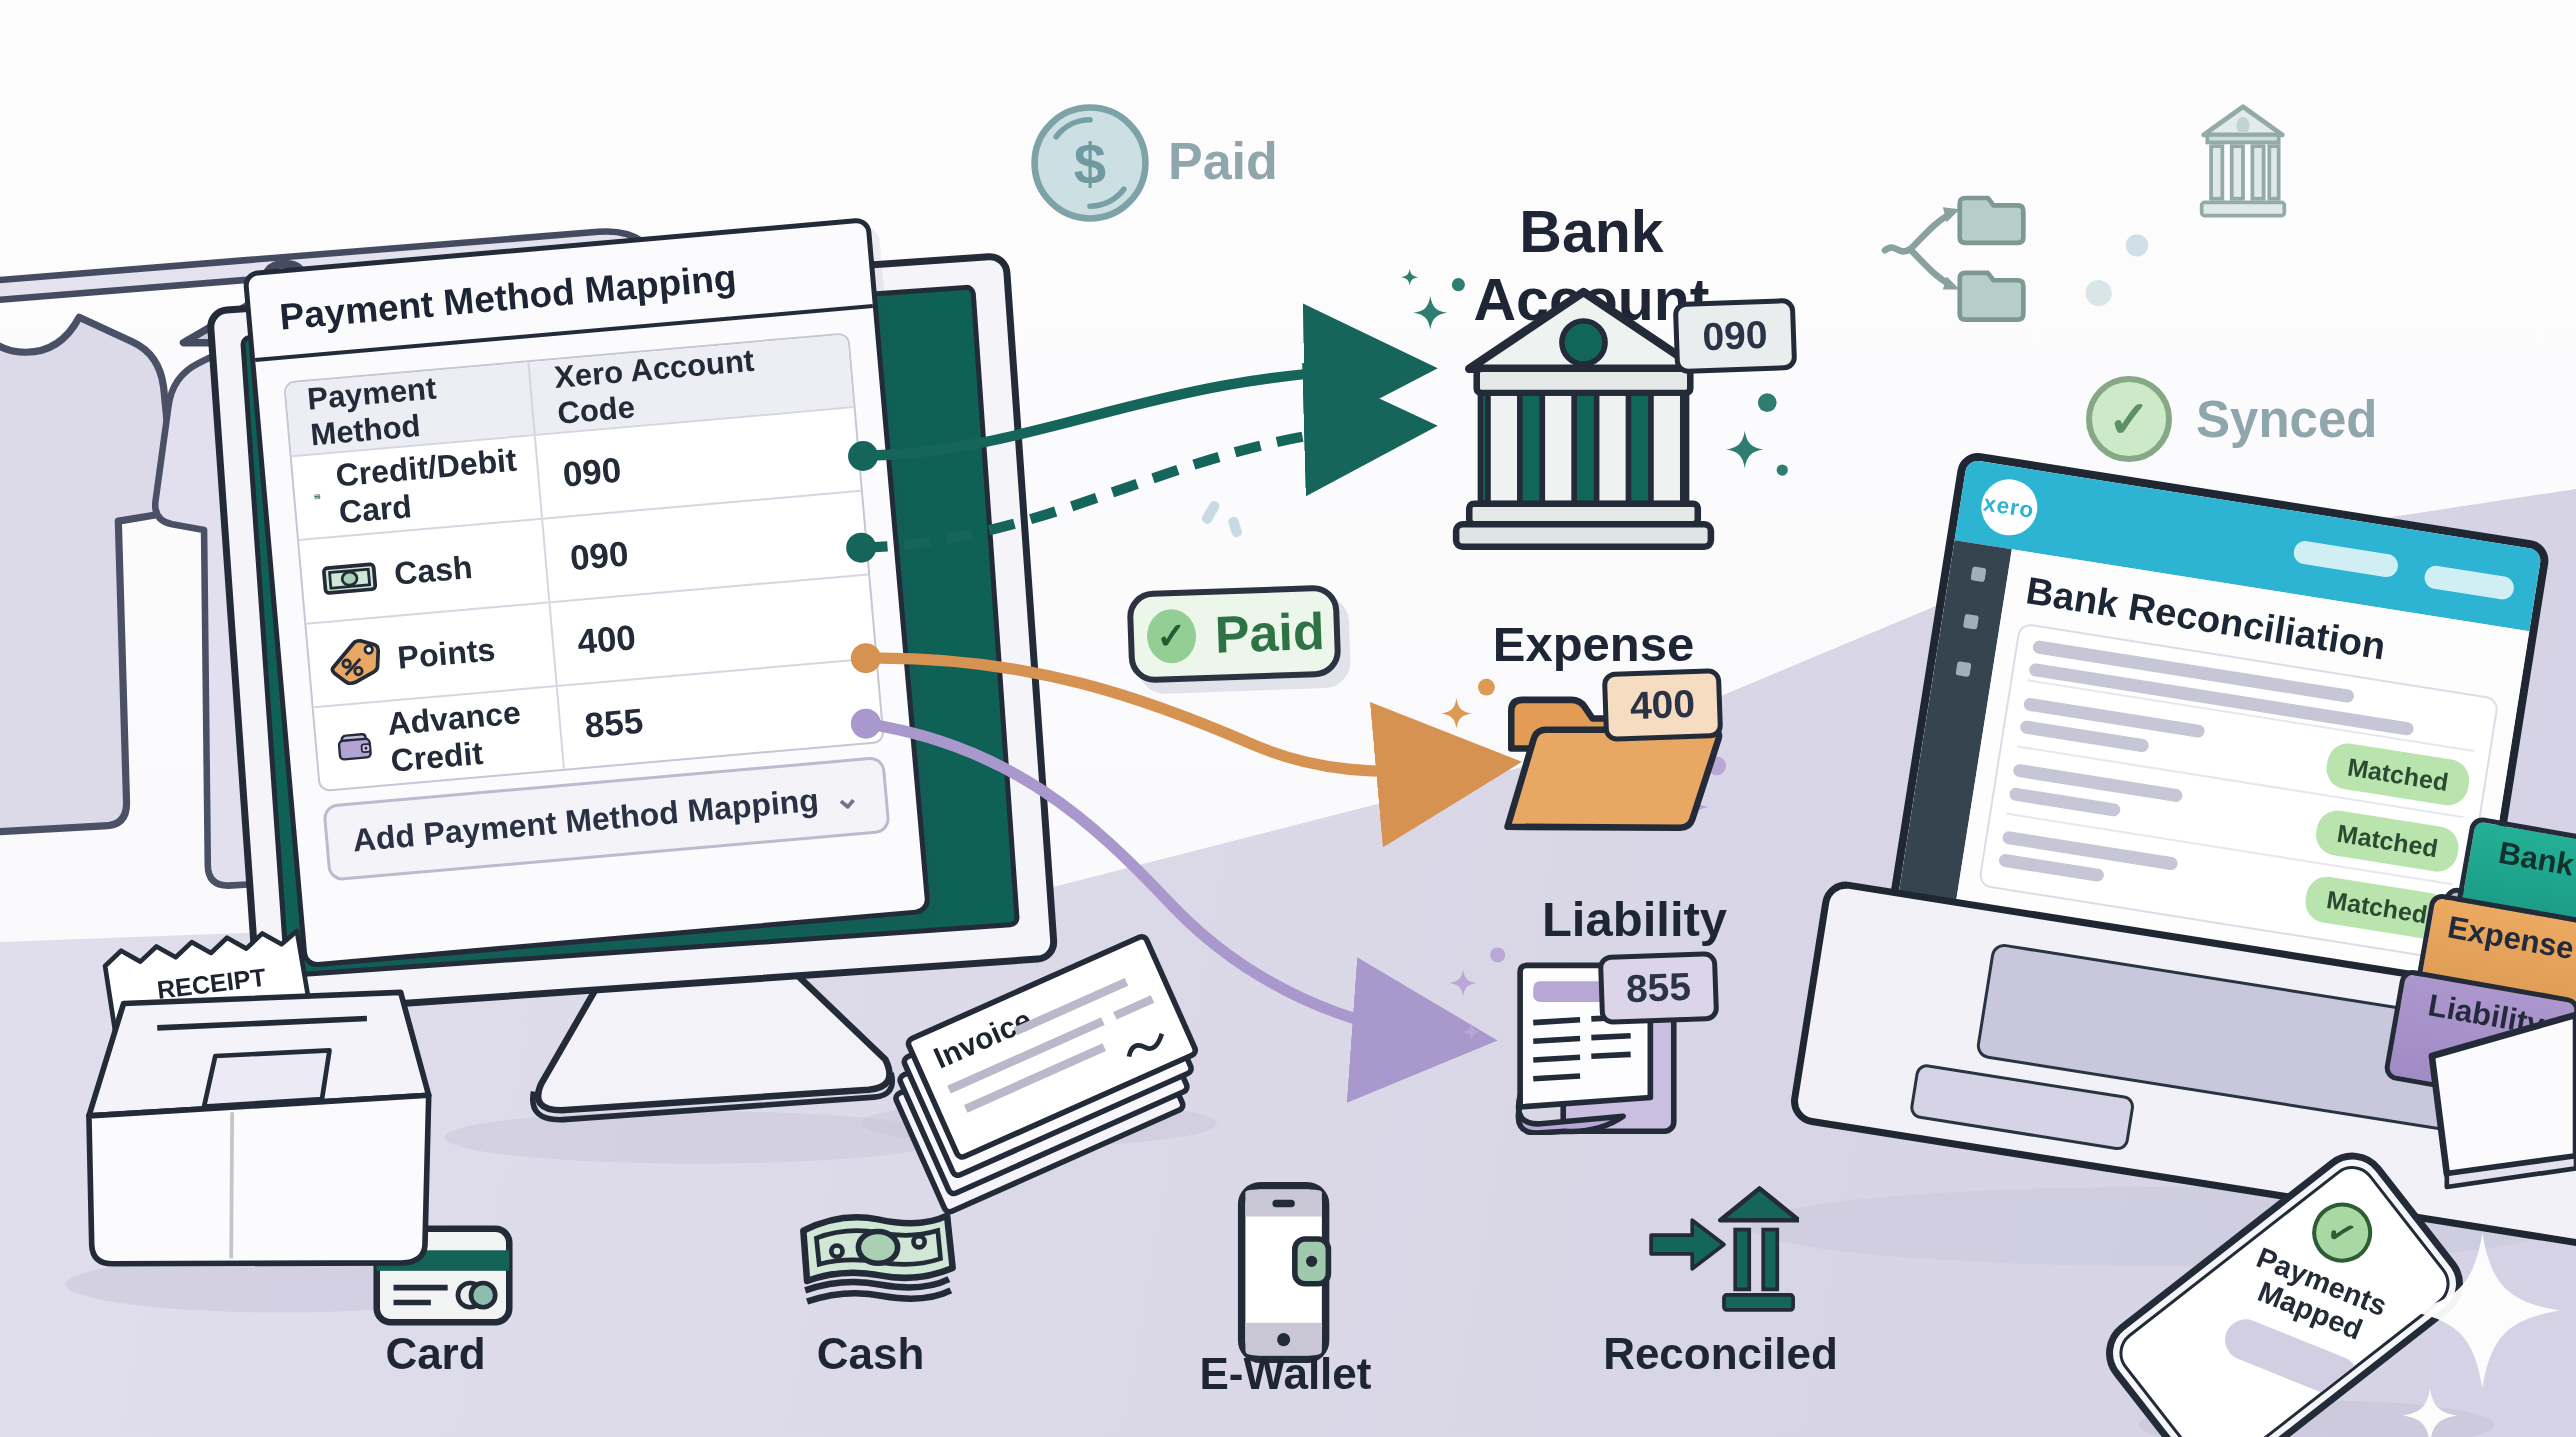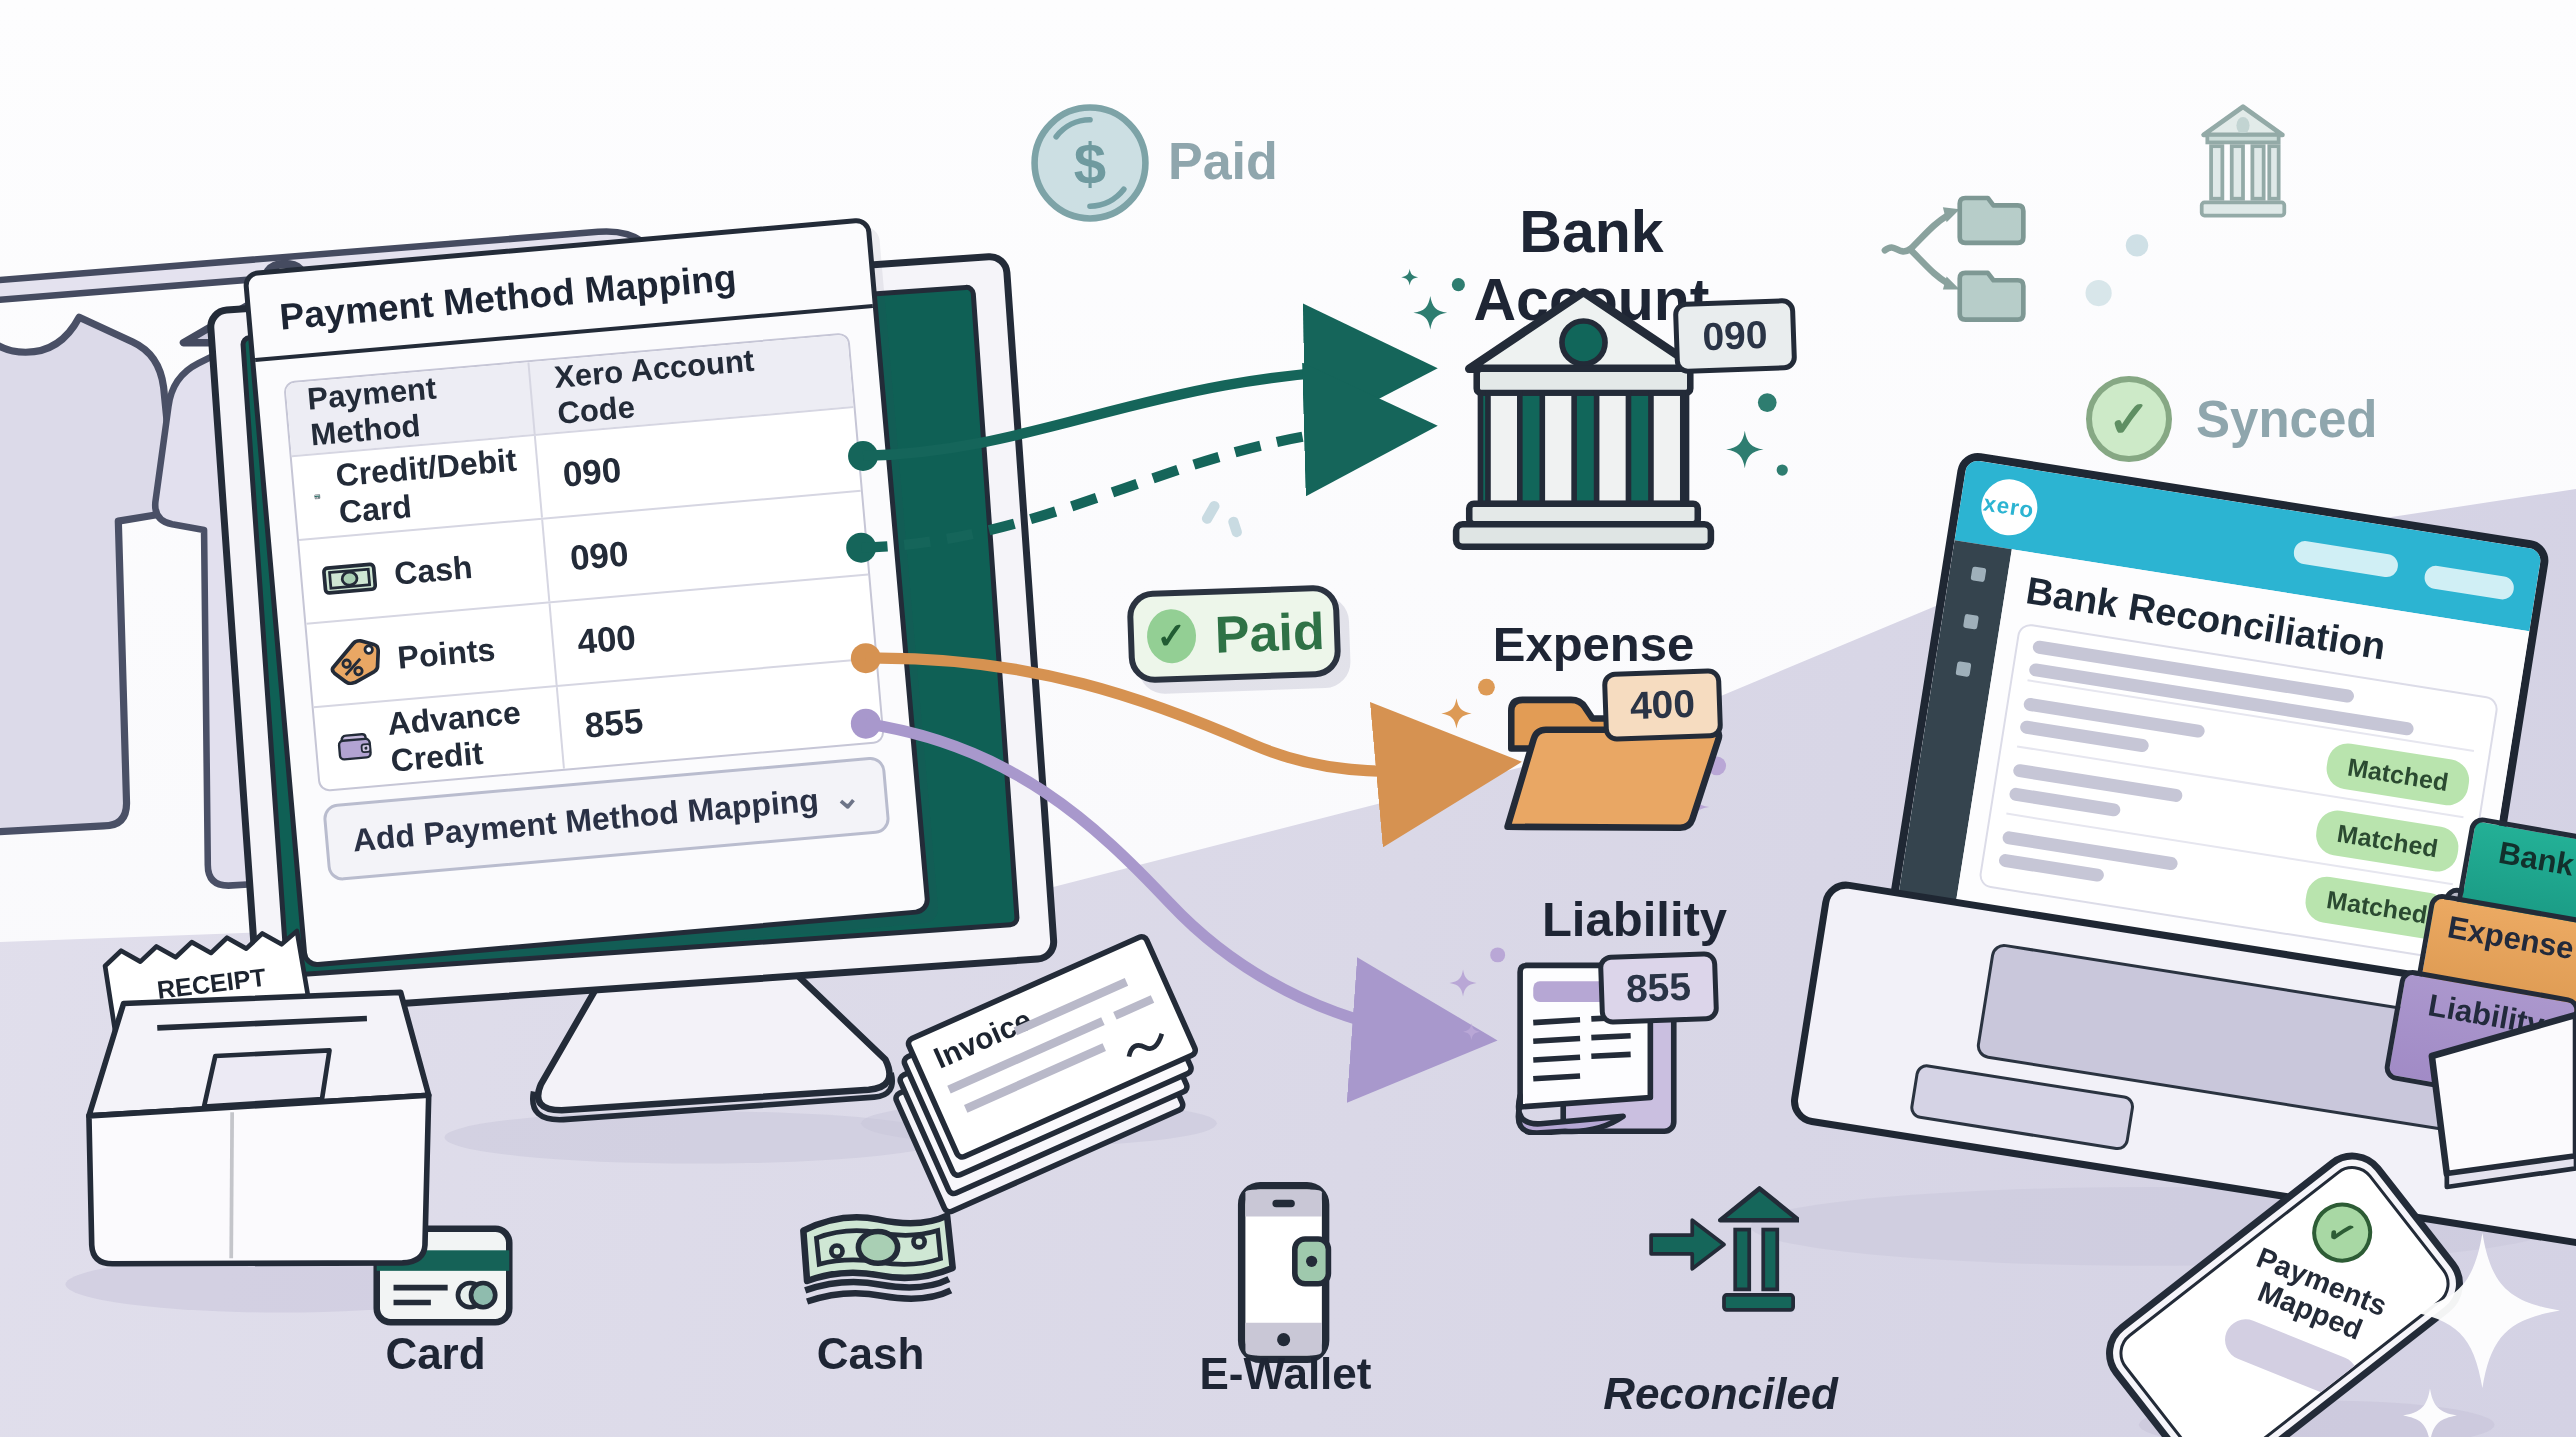--- a/index.html
+++ b/index.html
@@ -469,14 +469,14 @@
 </svg>
 <div class="abs legend-label" style="left:1164px;top:1329px;margin-top:20px;">E-Wallet</div>
 
 <svg class="abs" style="left:1649px;top:1181px;z-index:8;" width="150" height="142" viewBox="0 0 160 152">
   <path d="M76,42 L118,8 L160,42 Z" fill="#15665a" stroke="#232b38" stroke-width="5" stroke-linejoin="round"></path>
   <rect x="92" y="52" width="15" height="64" fill="#15665a" stroke="#232b38" stroke-width="4"></rect>
   <rect x="122" y="52" width="15" height="64" fill="#15665a" stroke="#232b38" stroke-width="4"></rect>
   <rect x="80" y="122" width="74" height="16" rx="3" fill="#15665a" stroke="#232b38" stroke-width="4"></rect>
   <path d="M2,58 L46,58 L46,42 L80,68 L46,94 L46,78 L2,78 Z" fill="#15665a" stroke="#232b38" stroke-width="4" stroke-linejoin="round"></path>
 </svg>
-<div class="abs legend-label" style="left:1599px;top:1369px;font-style:italic;">Reconciled</div>
+<div class="abs legend-label" style="left:1599px;top:1329px;">Reconciled</div>
 
 
 </body></html>

